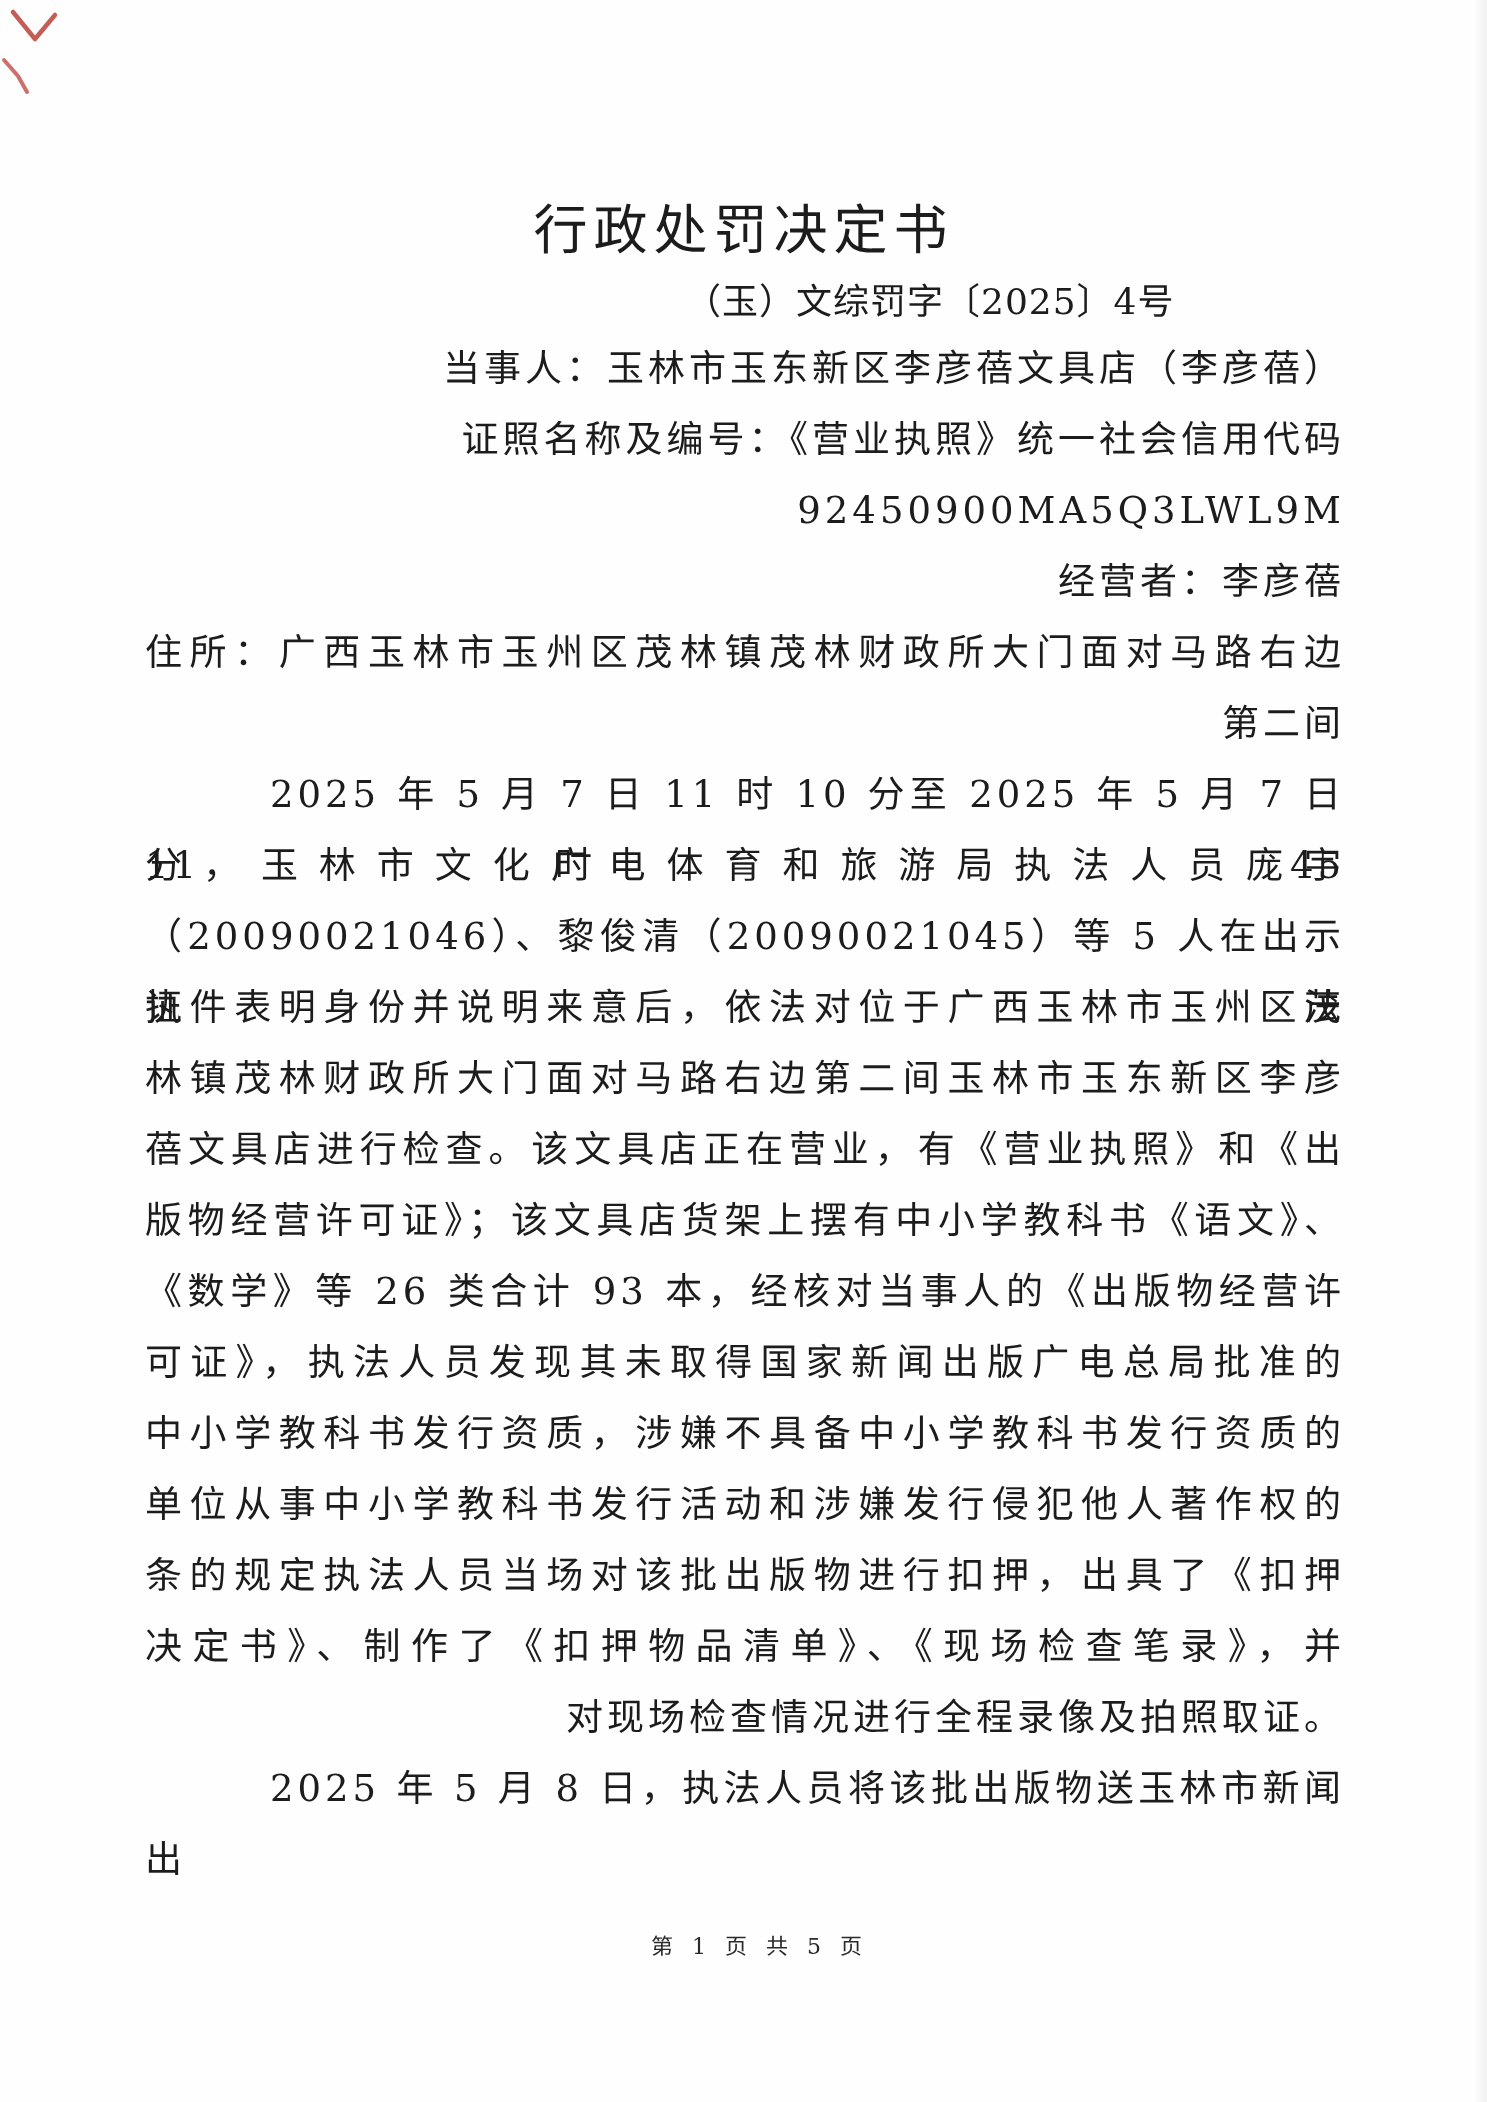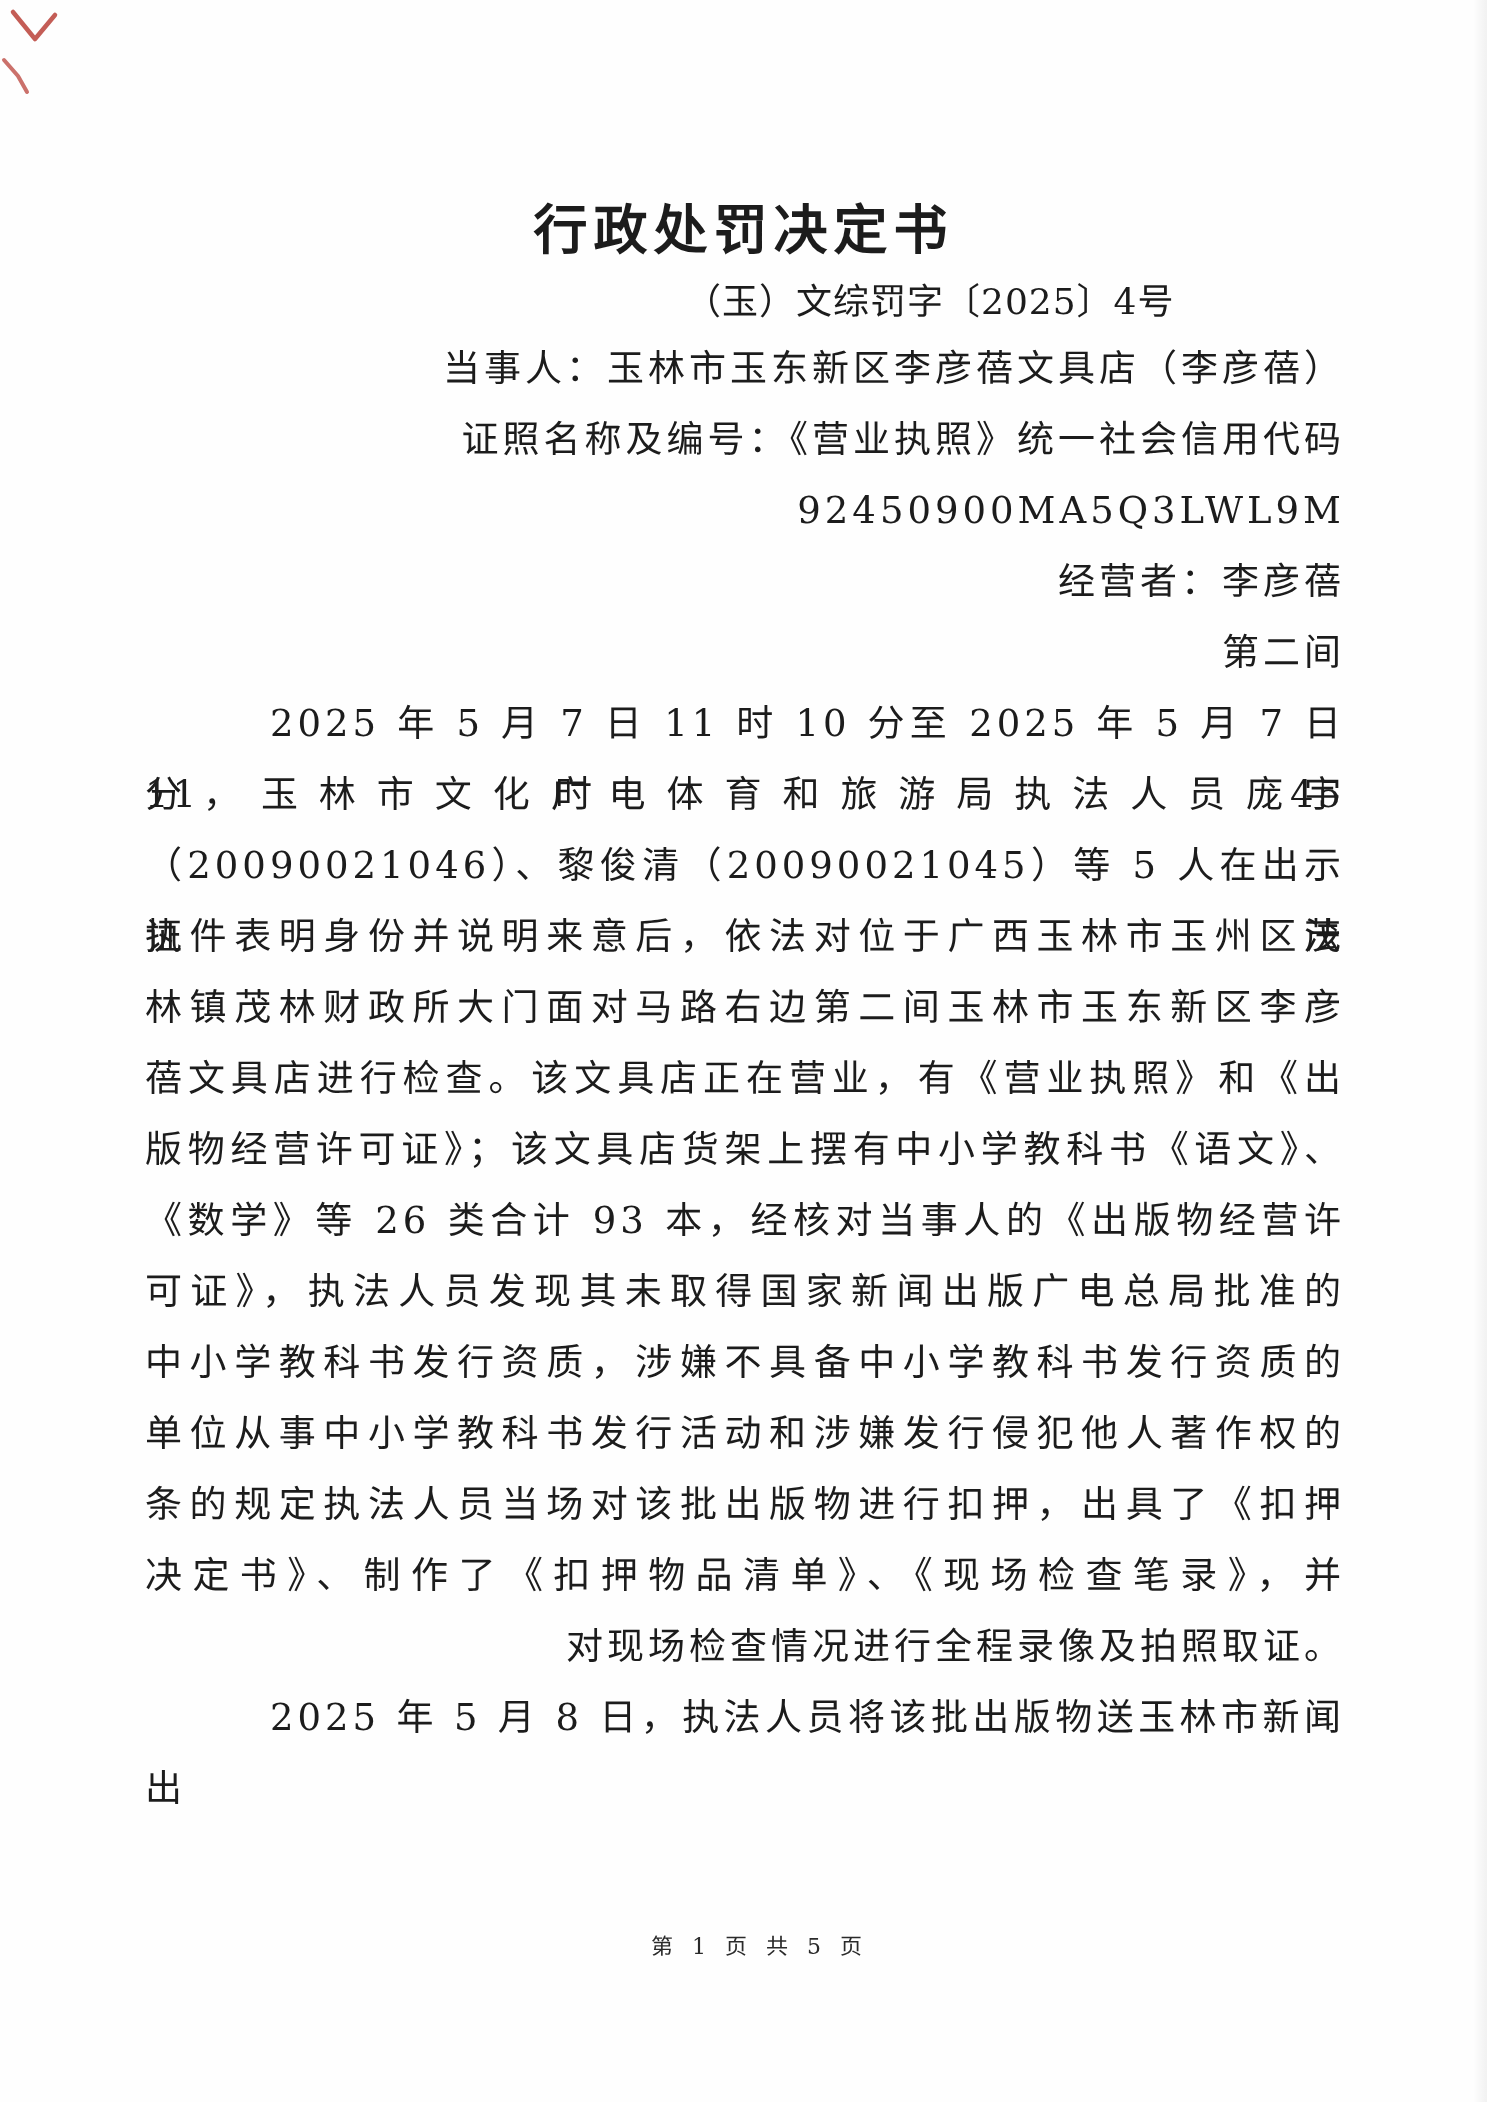--- a/index.html
+++ b/index.html
@@ -31,21 +31,21 @@
     left: 0;
     top: 0;
   }
   .doc-title {
     position: absolute;
     top: 186px;
     left: 0;
     width: 100%;
     text-align: center;
     font-family: "DejaVu Sans", "Liberation Sans", sans-serif;
-    font-weight: bold;
+    font-weight: normal;
     font-size: 54px;
     letter-spacing: 6px;
     white-space: nowrap;
   }
   .doc-number {
     position: absolute;
     top: 272px;
     left: 685px;
     font-size: 36px;
     letter-spacing: 1px;
@@ -99,20 +99,21 @@
   <div class="doc-title">行政处罚决定书</div>
 
   <div class="doc-number">（玉）文综罚字〔2025〕4号</div>
 
   <div class="body-block">
 
     <div class="line">当事人：玉林市玉东新区李彦蓓文具店（李彦蓓）</div>
     <div class="line">证照名称及编号：《营业执照》统一社会信用代码</div>
     <div class="line">92450900MA5Q3LWL9M</div>
     <div class="line">经营者：李彦蓓</div>
+    <div class="line just">住所：广西玉林市玉州区茂林镇茂林财政所大门面对马路右边</div>
     <div class="line">第二间</div>
 
     <div class="line just indent">2025 年 5 月 7 日 11 时 10 分至 2025 年 5 月 7 日 11 时 45</div>
     <div class="line just">分，玉林市文化广电体育和旅游局执法人员庞宇</div>
     <div class="line just">（20090021046）、黎俊清（20090021045）等 5 人在出示执法</div>
     <div class="line just">证件表明身份并说明来意后，依法对位于广西玉林市玉州区茂</div>
     <div class="line just">林镇茂林财政所大门面对马路右边第二间玉林市玉东新区李彦</div>
     <div class="line just">蓓文具店进行检查。该文具店正在营业，有《营业执照》和《出</div>
     <div class="line just">版物经营许可证》；该文具店货架上摆有中小学教科书《语文》、</div>
     <div class="line just">《数学》等 26 类合计 93 本，经核对当事人的《出版物经营许</div>

